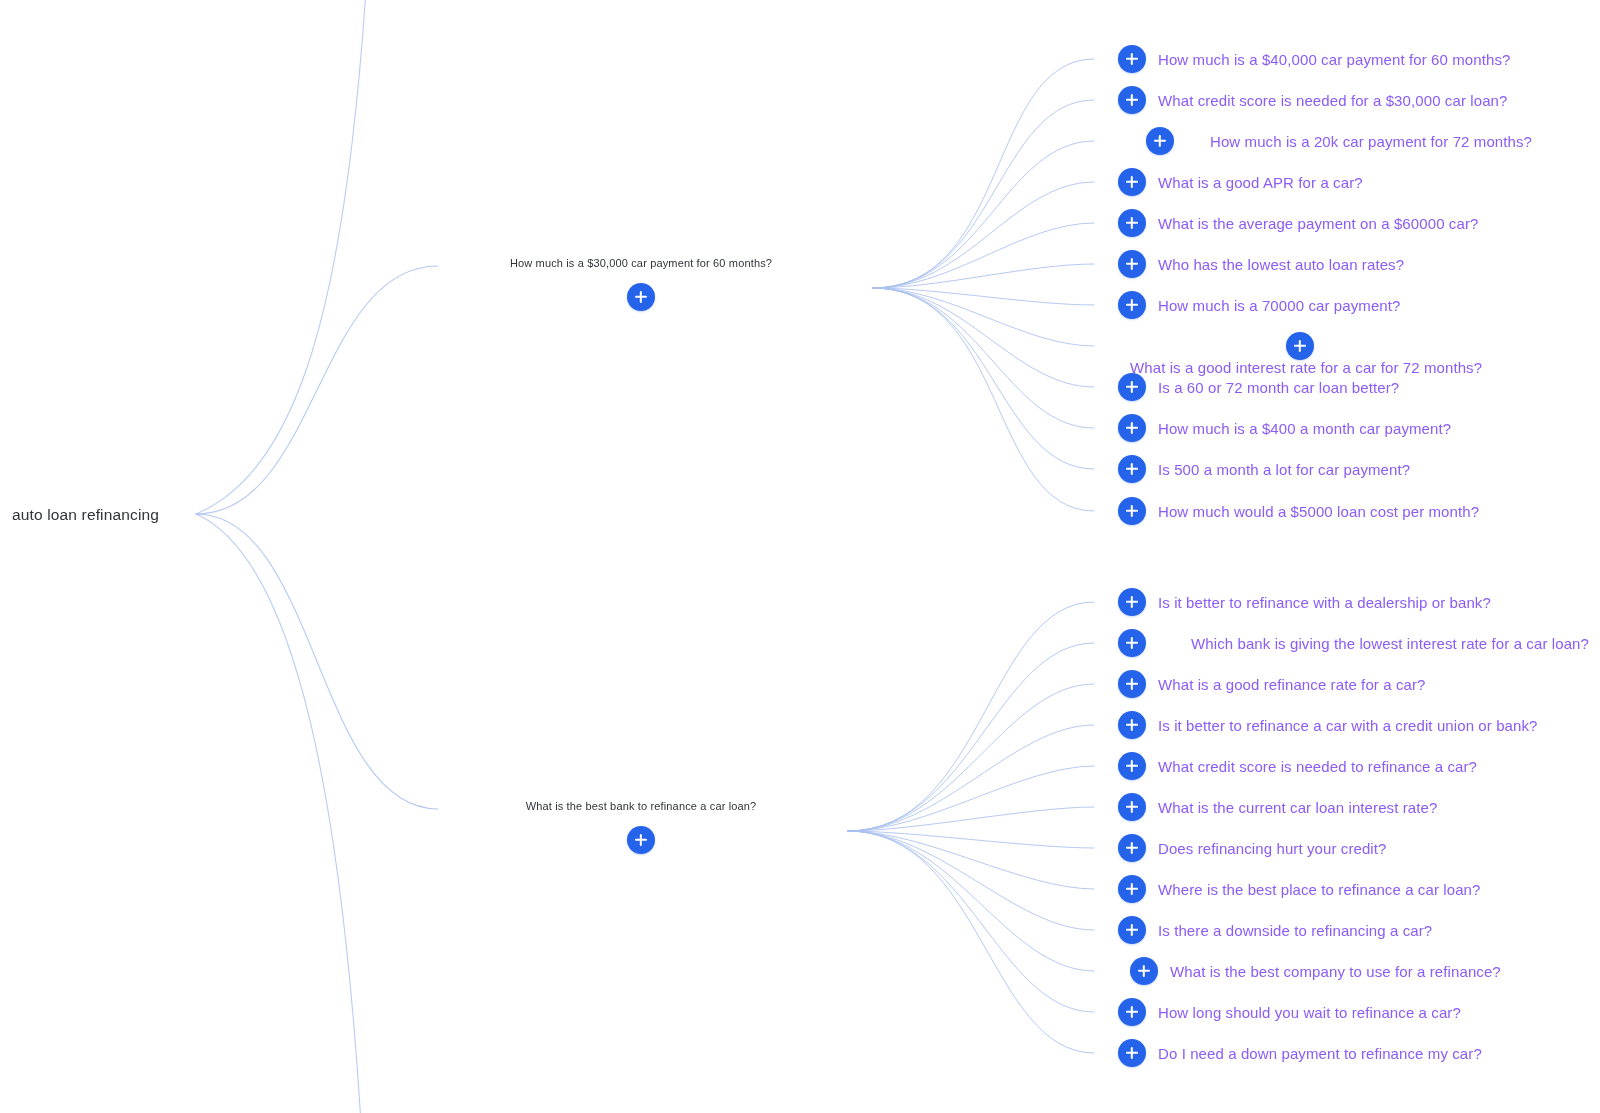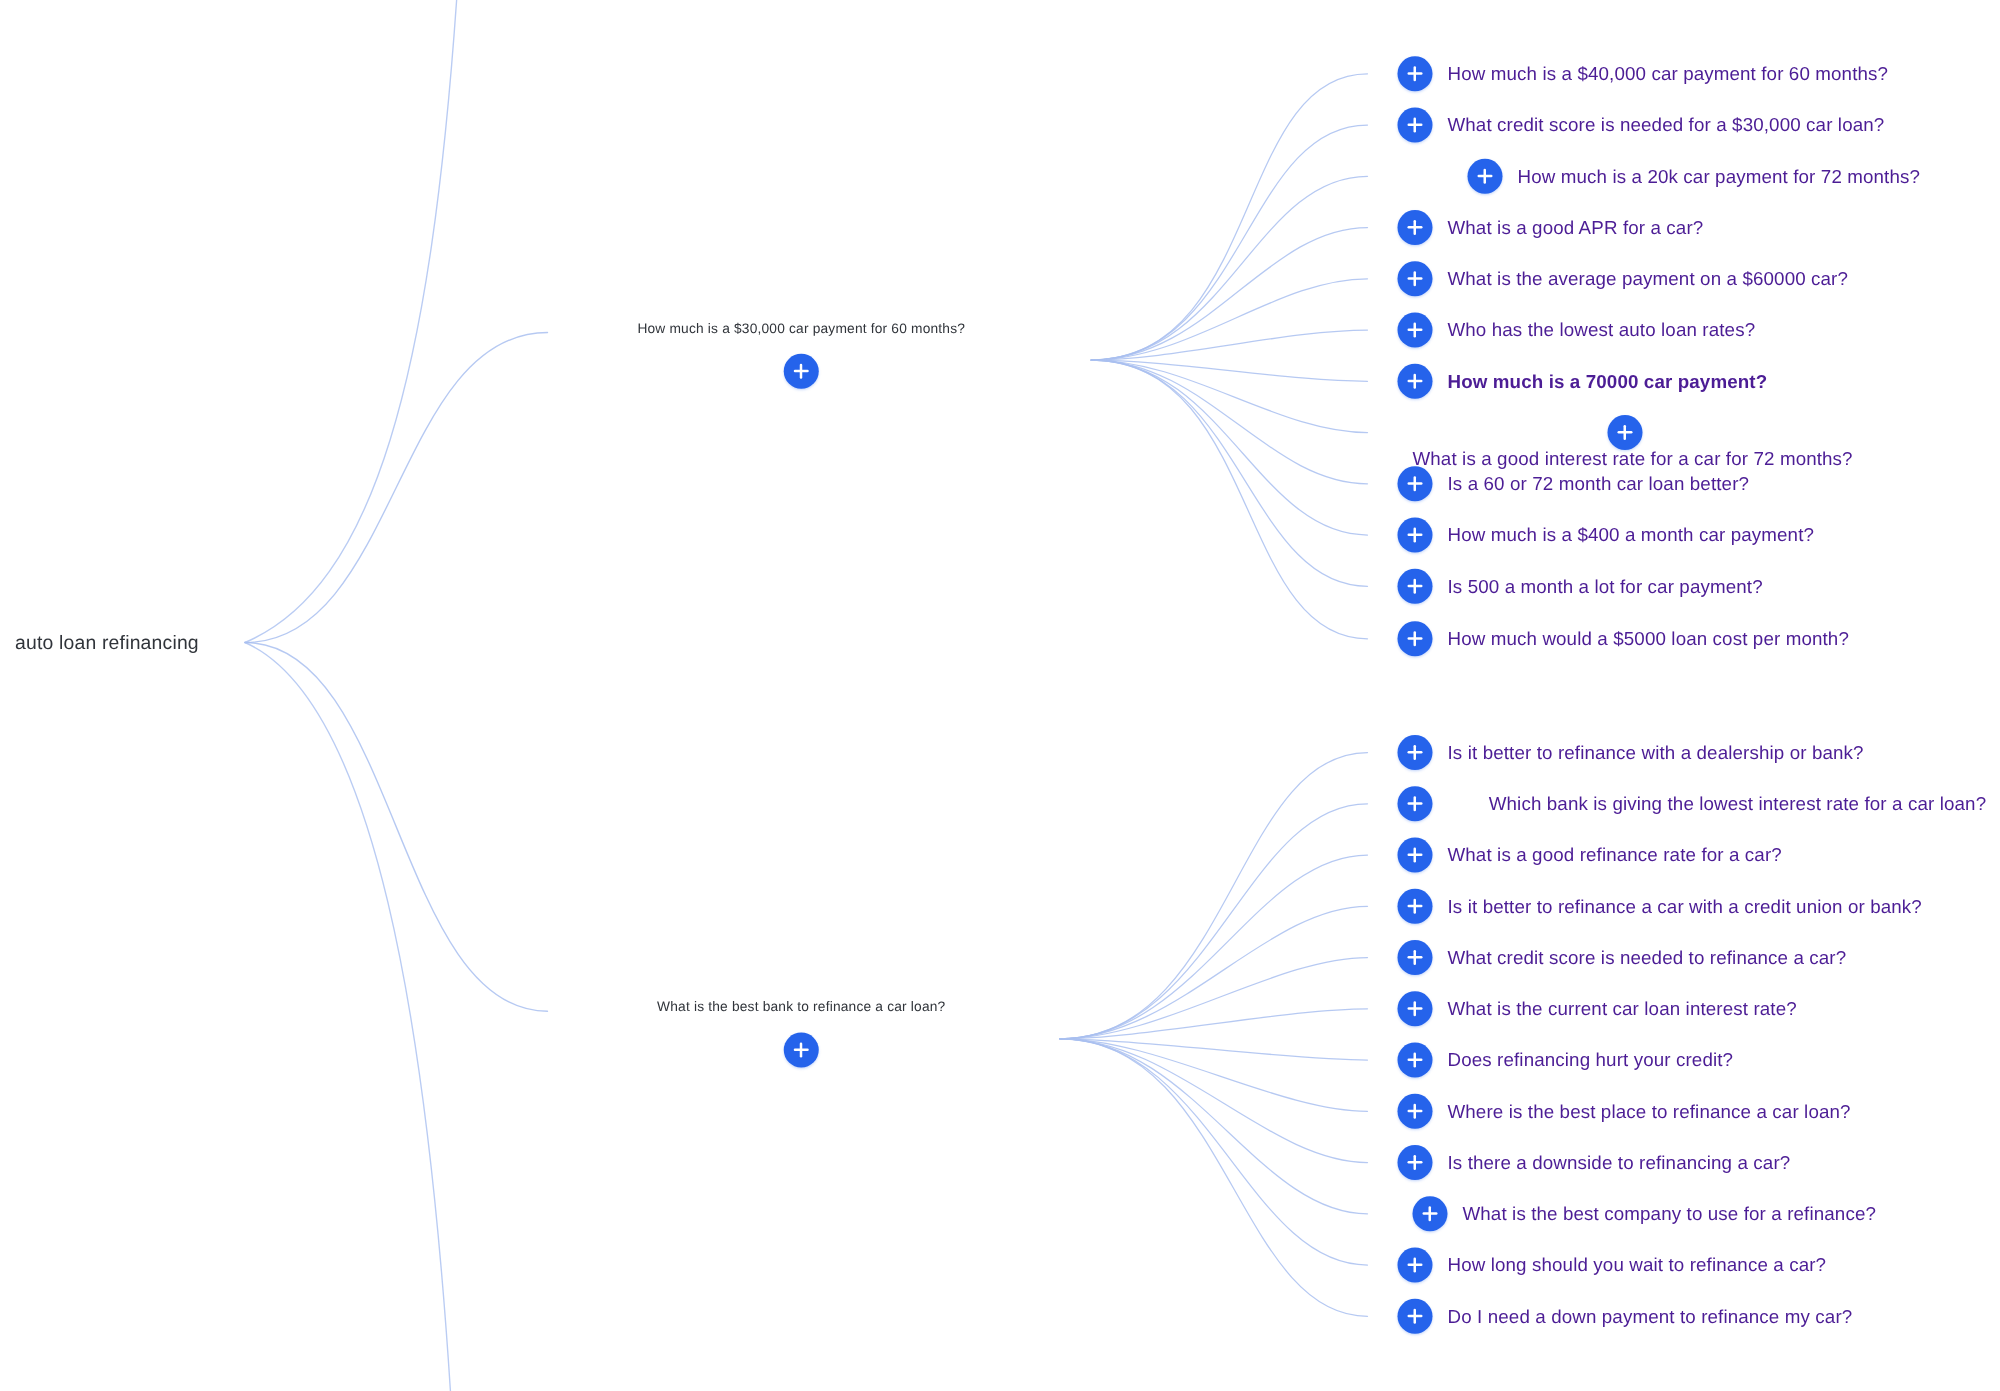--- a/index.html
+++ b/index.html
@@ -85,21 +85,21 @@
     display: flex;
     align-items: center;
     height: 28px;
   }
   .leaf .plus-btn {
     flex: 0 0 auto;
   }
   .leaf-label {
     margin-left: 12px;
     font-size: 15px;
-    color: #4c1d95;
+    color: #8b5cf6;
     letter-spacing: 0.1px;
     line-height: 1;
     white-space: nowrap;
   }
 </style>
 </head>
 <body>
 
 <div id="canvas">
   <svg id="edges" viewBox="0 0 1600 1113" preserveAspectRatio="none" aria-hidden="true">
@@ -139,37 +139,37 @@
         <div style="position: absolute; left: 627px; top: 25px;"><div class="plus-btn" title="expand"></div></div>
       </div>
       <div class="leaf" style="left: 1118px; top: 45px;">
         <div class="plus-btn"></div>
         <div class="leaf-label">How much is a $40,000 car payment for 60 months?</div>
       </div>
       <div class="leaf" style="left: 1118px; top: 86px;">
         <div class="plus-btn"></div>
         <div class="leaf-label">What credit score is needed for a $30,000 car loan?</div>
       </div>
-      <div class="leaf" style="left: 1174px; top: 127px;">
+      <div class="leaf" style="left: 1146px; top: 127px; gap: 24px;">
         <div class="plus-btn"></div>
         <div class="leaf-label">How much is a 20k car payment for 72 months?</div>
       </div>
       <div class="leaf" style="left: 1118px; top: 168px;">
         <div class="plus-btn"></div>
         <div class="leaf-label">What is a good APR for a car?</div>
       </div>
       <div class="leaf" style="left: 1118px; top: 209px;">
         <div class="plus-btn"></div>
         <div class="leaf-label">What is the average payment on a $60000 car?</div>
       </div>
       <div class="leaf" style="left: 1118px; top: 250px;">
         <div class="plus-btn"></div>
         <div class="leaf-label">Who has the lowest auto loan rates?</div>
       </div>
-      <div class="leaf" style="left: 1118px; top: 291px; font-weight: bold;">
+      <div class="leaf" style="left: 1118px; top: 291px;">
         <div class="plus-btn"></div>
         <div class="leaf-label">How much is a 70000 car payment?</div>
       </div>
       <div class="leaf" style="left: 1118px; top: 332px; flex-direction: column;">
         <div class="plus-btn"></div>
         <div class="leaf-label">What is a good interest rate for a car for 72 months?</div>
       </div>
       <div class="leaf" style="left: 1118px; top: 373px;">
         <div class="plus-btn"></div>
         <div class="leaf-label">Is a 60 or 72 month car loan better?</div>

